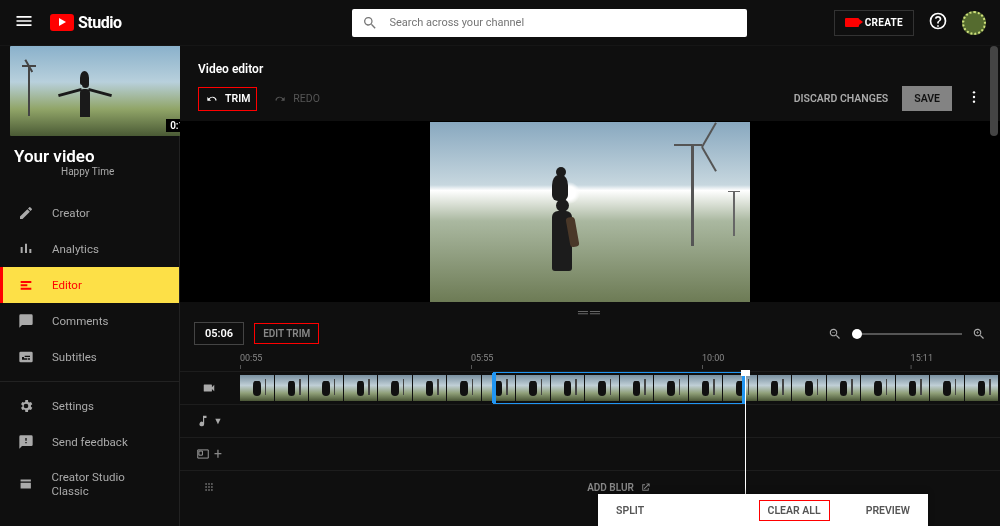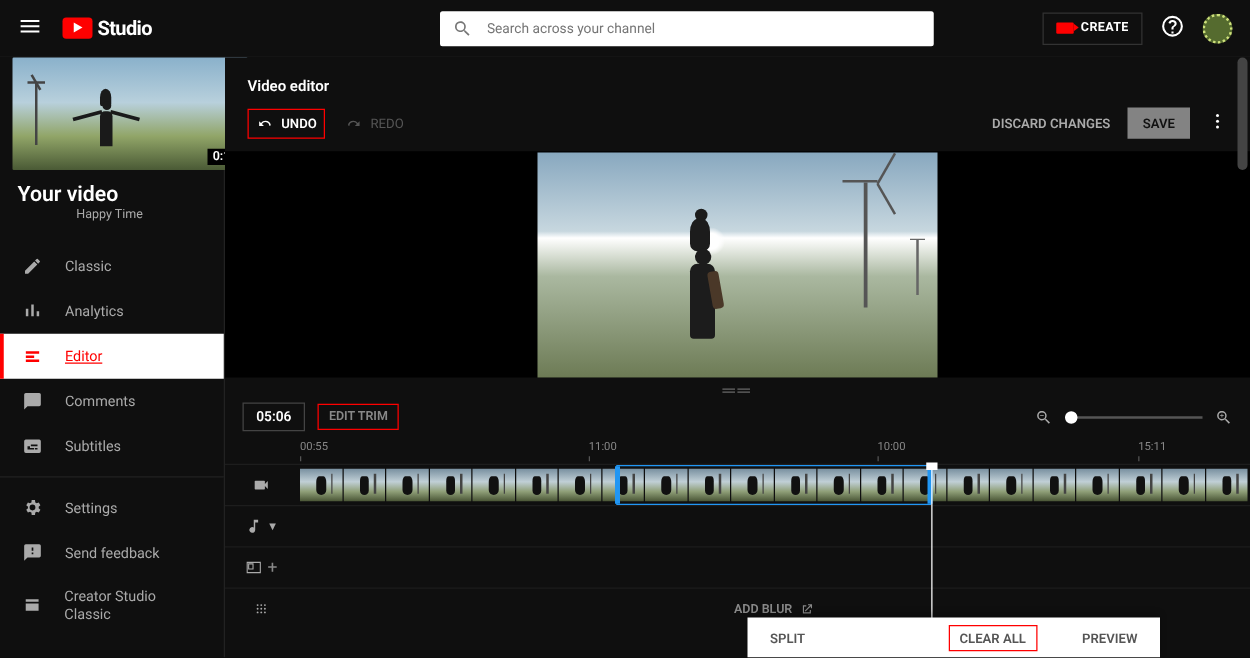--- a/index.html
+++ b/index.html
@@ -50,21 +50,21 @@
   .thumb .silh .arm1{position:absolute;left:-12px;top:20px;width:24px;height:3px;background:#1a1a1a;transform:rotate(-15deg);}
   .thumb .silh .arm2{position:absolute;left:18px;top:20px;width:24px;height:3px;background:#1a1a1a;transform:rotate(15deg);}
   .thumb .silh .head{position:absolute;left:12px;top:10px;width:7px;height:7px;background:#1a1a1a;border-radius:50%;}
   .thumb .silh .kid{position:absolute;left:10px;top:0;width:9px;height:14px;background:#1a1a1a;border-radius:50% 50% 2px 2px;}
   .dur-badge{position:absolute;right:4px;bottom:4px;background:#000;color:#fff;font-size:10px;padding:1px 4px;font-weight:600;}
   .vid-meta{padding:0 14px 10px;}
   .vid-label{font-size:17px;font-weight:600;}
   .vid-title{font-size:10px;color:var(--text-dim);padding-left:47px;}
   .nav{display:flex;flex-direction:column;margin-top:8px;}
   .nav-item{display:flex;align-items:center;gap:18px;padding:10px 18px;font-size:11.5px;color:var(--text-dim);cursor:pointer;}
-  .nav-item.active{color:var(--red);background:#ffffff;position:relative;text-decoration:underline;}
+  .nav-item.active{color:var(--red);background:#fde047;position:relative;}
   .nav-item.active::before{content:"";position:absolute;left:0;top:0;bottom:0;width:3px;background:var(--red);}
   .nav-item svg{width:16px;height:16px;fill:currentColor;}
   .nav-sep{height:1px;background:#222;margin:6px 0;}
 
   
   .content{flex:1;position:relative;background:var(--bg);}
   .page-title{font-size:12px;font-weight:600;padding:16px 18px 10px;}
   .toolbar{display:flex;align-items:center;padding:0 18px 10px;gap:10px;}
   .btn-frame{border:1.5px solid var(--red);padding:4px 6px;display:flex;align-items:center;gap:6px;font-size:10.5px;font-weight:600;cursor:pointer;}
   .btn-frame svg{width:14px;height:14px;fill:#fff;}
@@ -187,21 +187,21 @@
     </div>
     <div class="vid-meta">
       <div class="vid-label">Your video</div>
       <div class="vid-title">Happy Time</div>
     </div>
     <div class="nav">
       <div class="nav-item">
         <svg viewBox="0 0 24 24">
             <path d="M3 17.25V21h3.75L17.8 9.94l-3.75-3.75zM20.7 7.04a1 1 0 000-1.41l-2.34-2.34a1 1 0 00-1.41 0L15 5.24 18.76 9z"></path>
           </svg>
-        <span>Classic</span>
+        <span>Creator</span>
       </div>
       <div class="nav-item">
         <svg viewBox="0 0 24 24">
             <path d="M4 18h3V9H4zM10.5 18h3V4h-3zM17 18h3v-6h-3z"></path>
           </svg>
         <span>Analytics</span>
       </div>
       <div class="nav-item active">
         <svg viewBox="0 0 24 24">
             <path d="M4 6h16v3H4zM4 11h10v3H4zM4 16h16v3H4z"></path>
@@ -242,21 +242,21 @@
     </div>
   </div>
 
   <div class="content">
     <div class="page-title">Video editor</div>
     <div class="toolbar">
       <div class="btn-frame">
         <svg viewBox="0 0 24 24">
             <path d="M12.5 8a7.5 7.5 0 00-6 3L4 8.5V15h6.5l-2.7-2.7A5.5 5.5 0 0118 15l2-.8A7.5 7.5 0 0012.5 8z"></path>
           </svg>
-        <span>UNDO</span>
+        <span>TRIM</span>
       </div>
       <div class="redo">
         <svg viewBox="0 0 24 24">
             <path d="M11.5 8a7.5 7.5 0 016 3l2.5-2.5V15H13.5l2.7-2.7A5.5 5.5 0 006 15l-2-.8A7.5 7.5 0 0111.5 8z"></path>
           </svg>
         <span>REDO</span>
       </div>
       <div class="toolbar-right">
         <span class="discard">DISCARD CHANGES</span>
         <button class="save-btn">SAVE</button>
@@ -301,21 +301,21 @@
             <div class="zoom-knob"></div>
           </div>
         <svg viewBox="0 0 24 24">
             <path d="M15.5 14h-.8l-.3-.3a6.5 6.5 0 10-.7.7l.3.3v.8l5 5 1.5-1.5-5-5zm-6 0A4.5 4.5 0 1114 9.5 4.5 4.5 0 019.5 14zM9 7h1v5H9zM7 9h5v1H7z"></path>
           </svg>
       </div>
     </div>
 
     <div class="ruler">
       <div class="ruler-tick" style="left:0%">00:55</div>
-      <div class="ruler-tick" style="left:33%">11:00</div>
+      <div class="ruler-tick" style="left:33%">05:55</div>
       <div class="ruler-tick" style="left:66%">10:00</div>
       <div class="ruler-tick" style="left:99%;transform:translateX(-100%)">15:11</div>
     </div>
 
     <div class="tracks">
       <div class="track">
         <div class="track-head">
           <svg viewBox="0 0 24 24">
               <path d="M17 10.5V7a1 1 0 00-1-1H4a1 1 0 00-1 1v10a1 1 0 001 1h12a1 1 0 001-1v-3.5l4 4v-11z"></path>
             </svg>

